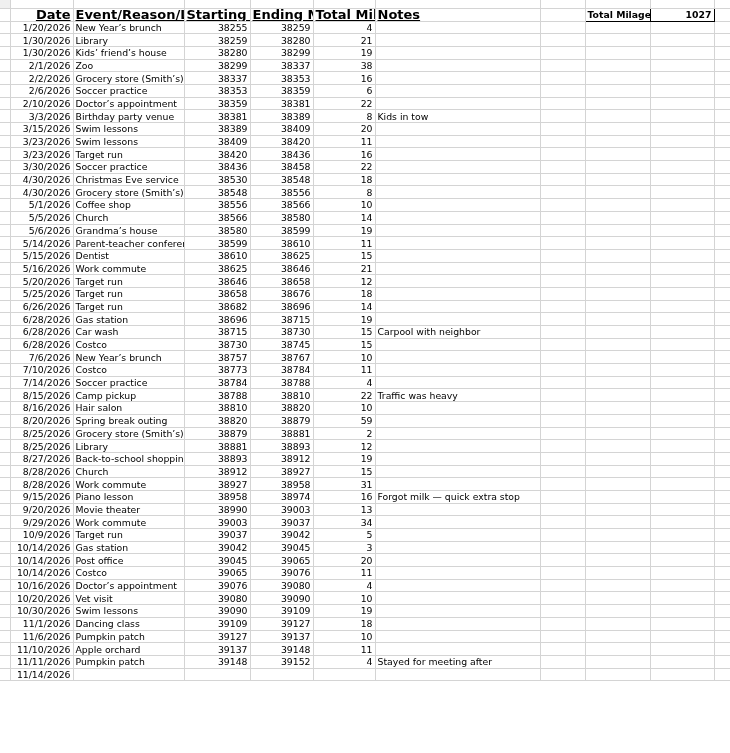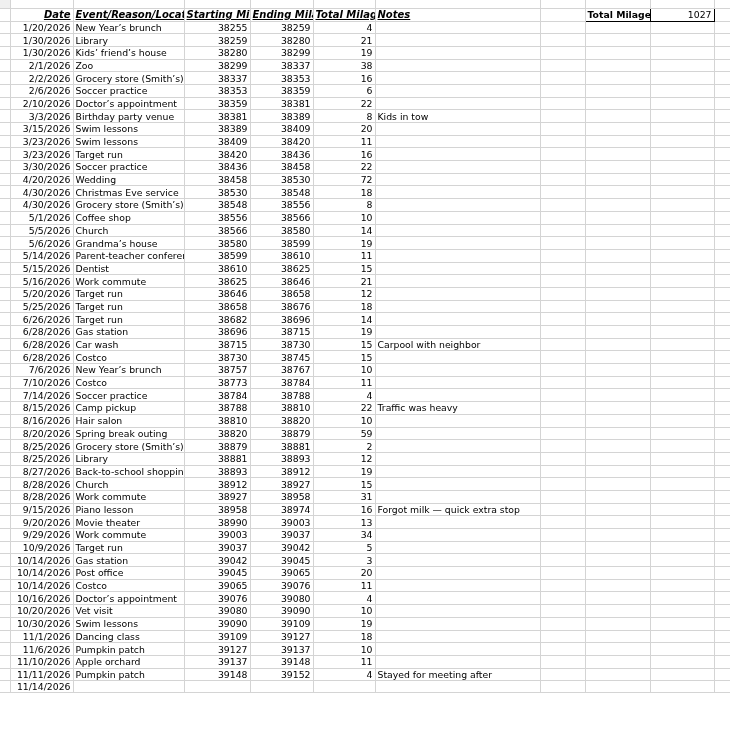--- a/index.html
+++ b/index.html
@@ -61,23 +61,22 @@
 
   .num { text-align: right; }
   .txt { text-align: left; }
 
   
   tr.header td {
     height: 13px;
   }
   .hdr {
     font-weight: bold;
-    font-style: italic;
     text-decoration: underline;
-    font-size: 10px;
+    font-size: 13px;
   }
 
   
   tr.toprow td {
     height: 8px;
     border-bottom: 1px solid #d4d4d4;
   }
   tr.toprow td.gutter {
     background: #f0f0f0;
   }
@@ -91,21 +90,21 @@
   .totalbox-label {
     font-weight: bold;
     text-align: left;
     border-top: 1.3px solid #000000 !important;
     border-bottom: 1.3px solid #000000 !important;
     border-left: 1.3px solid #000000 !important;
     border-right: 1px solid #000000 !important;
     padding-left: 4px;
   }
   .totalbox-value {
-    font-weight: normal;
+    font-weight: bold;
     text-align: right;
     border-top: 1.3px solid #000000 !important;
     border-bottom: 1.3px solid #000000 !important;
     border-right: 1.3px solid #000000 !important;
     padding-right: 4px;
   }
 </style>
 </head>
 <body>
 
@@ -302,33 +301,20 @@
           <td class="num">38458</td>
           <td class="num">22</td>
           <td class="txt"></td>
           <td></td>
           <td></td>
           <td></td>
           <td></td>
         </tr>
         <tr>
           <td class="gutter"></td>
-          <td class="num">4/20/2026</td>
-          <td class="txt">Wedding</td>
-          <td class="num">38458</td>
-          <td class="num">38530</td>
-          <td class="num">72</td>
-          <td class="txt"></td>
-          <td></td>
-          <td></td>
-          <td></td>
-          <td></td>
-        </tr>
-        <tr>
-          <td class="gutter"></td>
           <td class="num">4/30/2026</td>
           <td class="txt">Christmas Eve service</td>
           <td class="num">38530</td>
           <td class="num">38548</td>
           <td class="num">18</td>
           <td class="txt"></td>
           <td></td>
           <td></td>
           <td></td>
           <td></td>

